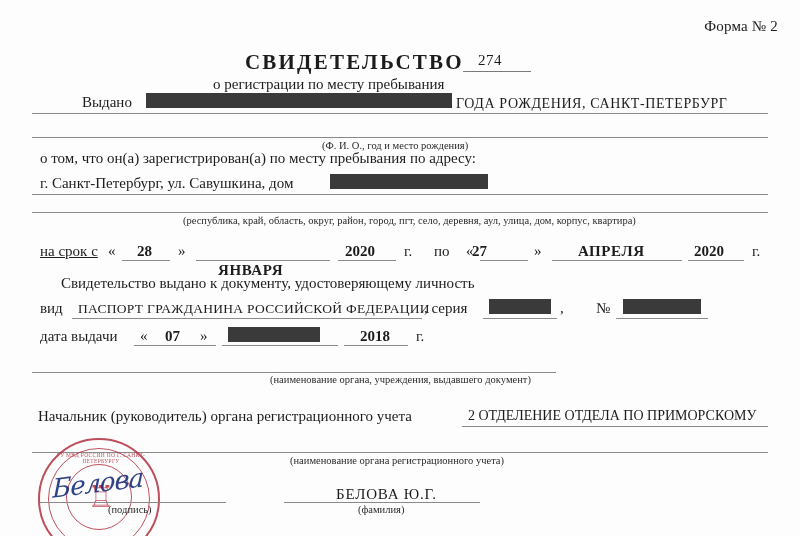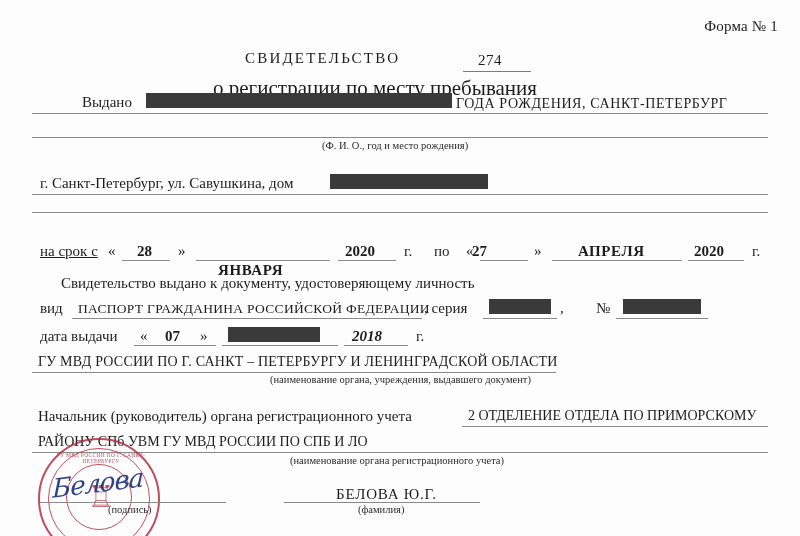--- a/index.html
+++ b/index.html
@@ -26,43 +26,43 @@
     position: absolute;
     top: 18px;
     right: 22px;
     font-size: 15px;
     letter-spacing: 0.2px;
   }
   .title {
     position: absolute;
     top: 50px;
     left: 245px;
-    font-size: 15px;
+    font-size: 21px;
     letter-spacing: 2.2px;
-    font-weight: 400;
+    font-weight: 700;
   }
   .title-number {
     position: absolute;
     top: 52px;
     left: 478px;
     font-size: 15px;
     letter-spacing: 0.5px;
   }
   .title-number-underline {
     position: absolute;
     top: 71px;
     left: 463px;
     width: 68px;
     border-bottom: 1px solid #7b7b7b;
   }
   .subtitle {
     position: absolute;
     top: 76px;
     left: 213px;
-    font-size: 21px;
+    font-size: 15px;
   }
   
   .rule {
     position: absolute;
     border-bottom: 1px solid #8a8a8a;
     height: 0;
   }
   .txt {
     position: absolute;
     font-size: 15px;
@@ -151,39 +151,41 @@
   .quote {
     position: absolute;
     font-size: 15px;
   }
 </style>
 </head>
 <body>
 
 <div class="page">
 
-  <div class="form-no">Форма № 1</div>
+  <div class="form-no">Форма № 2</div>
 
   <div class="title">СВИДЕТЕЛЬСТВО</div>
   <div class="title-number">274</div>
   <div class="title-number-underline"></div>
   <div class="subtitle">о регистрации по месту пребывания</div>
 
   <div class="txt" style="top:94px; left:82px;">Выдано</div>
   <div class="redact" style="top:93px; left:146px; width:306px;"></div>
   <div class="txt caps" style="top:96px; left:456px; font-size:14px;">ГОДА РОЖДЕНИЯ, САНКТ-ПЕТЕРБУРГ</div>
   <div class="rule" style="top:113px; left:32px; width:736px;"></div>
   <div class="rule" style="top:137px; left:32px; width:736px;"></div>
   <div class="txt-sm" style="top:140px; left:322px;">(Ф. И. О., год и место рождения)</div>
 
+  <div class="txt" style="top:150px; left:40px;">о том, что он(а) зарегистрирован(а) по месту пребывания по адресу:</div>
 
   <div class="txt" style="top:175px; left:40px;">г. Санкт-Петербург, ул. Савушкина, дом</div>
   <div class="redact" style="top:174px; left:330px; width:158px;"></div>
   <div class="rule" style="top:194px; left:32px; width:736px;"></div>
   <div class="rule" style="top:212px; left:32px; width:736px;"></div>
+  <div class="txt-sm" style="top:215px; left:183px;">(республика, край, область, округ, район, город, пгт, село, деревня, аул, улица, дом, корпус, квартира)</div>
 
   <div class="txt" style="top:243px; left:40px;text-decoration:underline;">на срок с</div>
   <div class="quote" style="top:243px; left:108px;">«</div>
   <div class="txt" style="top:243px; left:137px; font-weight:bold;">28</div>
   <div class="rule" style="top:260px; left:122px; width:48px;"></div>
   <div class="quote" style="top:243px; left:178px;">»</div>
   <div class="txt caps" style="top:243px; left:218px; font-weight:bold;margin-top:19px;">ЯНВАРЯ</div>
   <div class="rule" style="top:260px; left:196px; width:134px;"></div>
   <div class="txt" style="top:243px; left:345px; font-weight:bold;">2020</div>
   <div class="rule" style="top:260px; left:338px; width:58px;"></div>
@@ -212,32 +214,30 @@
   <div class="redact" style="top:299px; left:623px; width:78px;"></div>
   <div class="rule" style="top:318px; left:616px; width:92px;"></div>
 
   <div class="txt" style="top:328px; left:40px;">дата выдачи</div>
   <div class="quote" style="top:328px; left:140px;">«</div>
   <div class="txt" style="top:328px; left:165px; font-weight:bold;">07</div>
   <div class="quote" style="top:328px; left:200px;">»</div>
   <div class="rule" style="top:345px; left:134px; width:82px;"></div>
   <div class="redact" style="top:327px; left:228px; width:92px;"></div>
   <div class="rule" style="top:345px; left:222px; width:116px;"></div>
-  <div class="txt" style="top:328px; left:352px; font-weight:bold;font-style:italic;">2018</div>
+  <div class="txt" style="top:328px; left:360px; font-weight:bold;">2018</div>
   <div class="rule" style="top:345px; left:344px; width:64px;"></div>
   <div class="txt" style="top:328px; left:416px;">г.</div>
 
-  <div class="txt" style="top:354px; left:38px; font-size:14px; letter-spacing:0.2px;">ГУ  МВД  РОССИИ  ПО  Г. САНКТ – ПЕТЕРБУРГУ  И  ЛЕНИНГРАДСКОЙ ОБЛАСТИ</div>
   <div class="rule" style="top:372px; left:32px; width:524px;"></div>
   <div class="txt-sm" style="top:374px; left:270px;">(наименование органа, учреждения, выдавшего документ)</div>
 
   <div class="txt" style="top:408px; left:38px;">Начальник (руководитель) органа регистрационного учета</div>
   <div class="txt" style="top:408px; left:468px; font-size:14px;">2 ОТДЕЛЕНИЕ ОТДЕЛА  ПО ПРИМОРСКОМУ</div>
   <div class="rule" style="top:426px; left:462px; width:306px;"></div>
-  <div class="txt" style="top:434px; left:38px; font-size:14px;">РАЙОНУ СПб УВМ  ГУ  МВД РОССИИ  ПО СПБ  И  ЛО</div>
   <div class="rule" style="top:452px; left:32px; width:736px;"></div>
   <div class="txt-sm" style="top:455px; left:290px;">(наименование органа регистрационного учета)</div>
 
   <div class="stamp">
     <div class="stamp-text-top">ГУ МВД РОССИИ ПО Г. САНКТ-ПЕТЕРБУРГУ</div>
     <div class="stamp-inner"></div>
     <div class="stamp-emblem">♖</div>
 
   </div>
 

